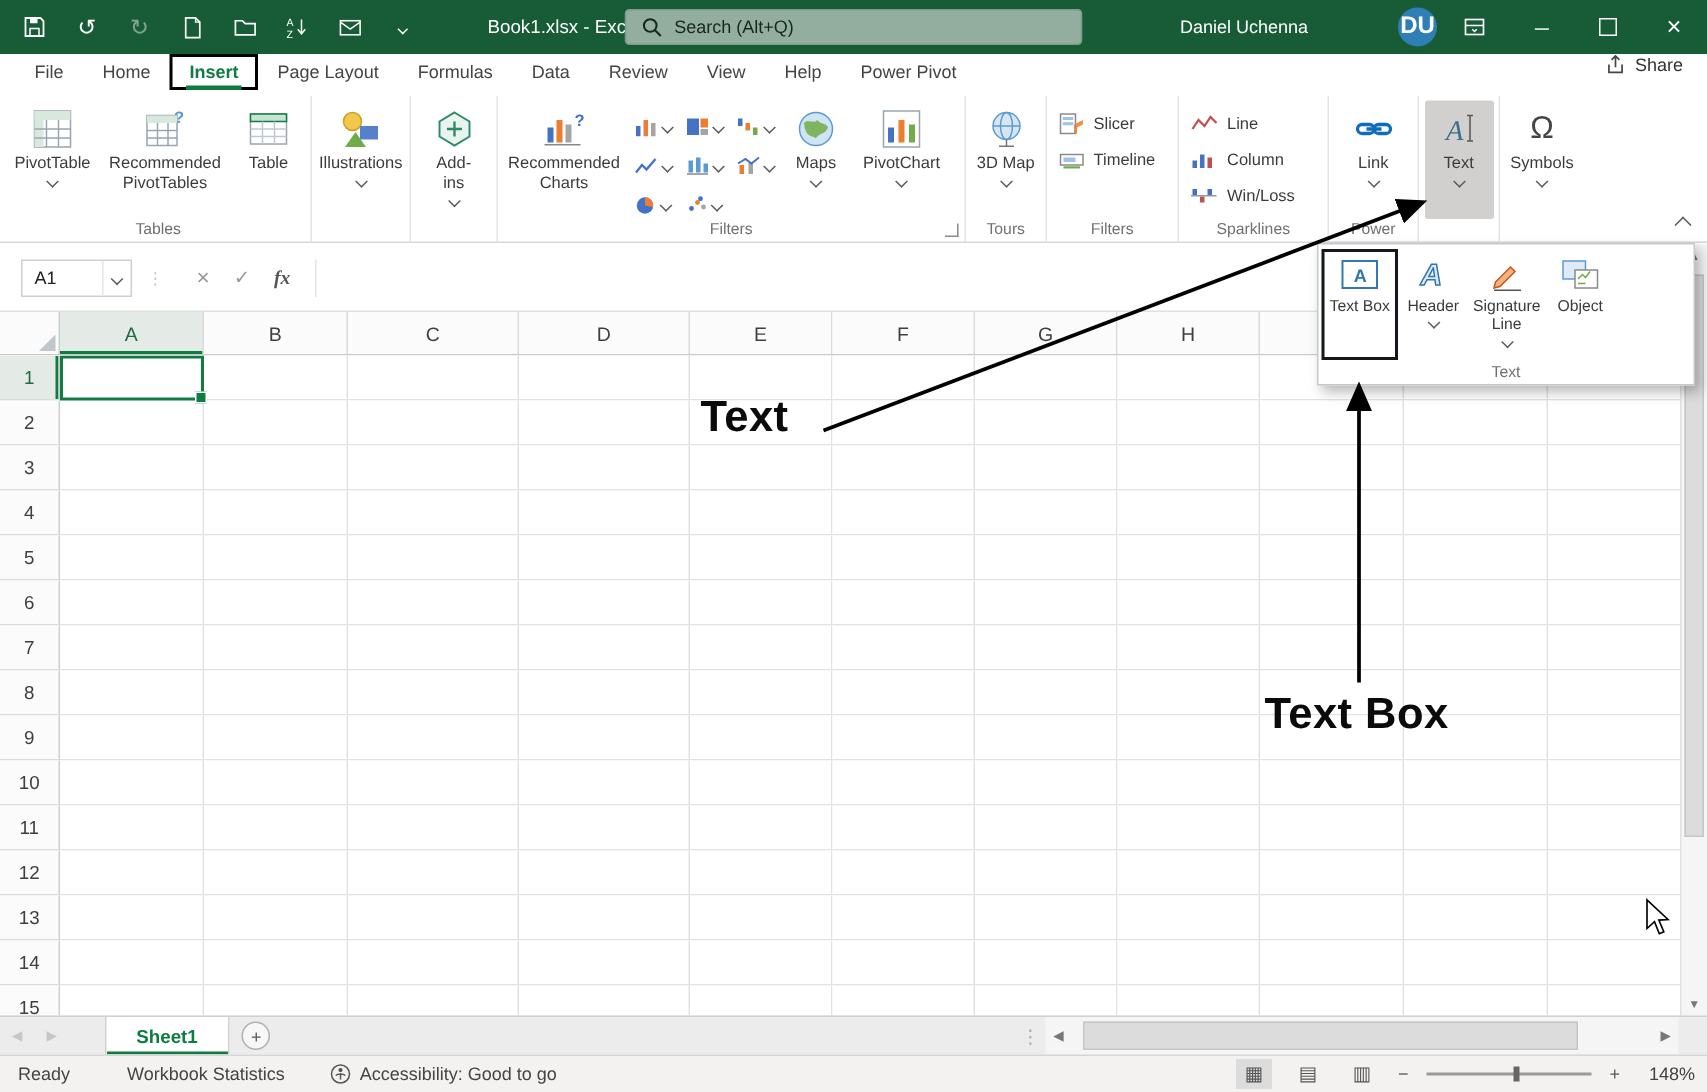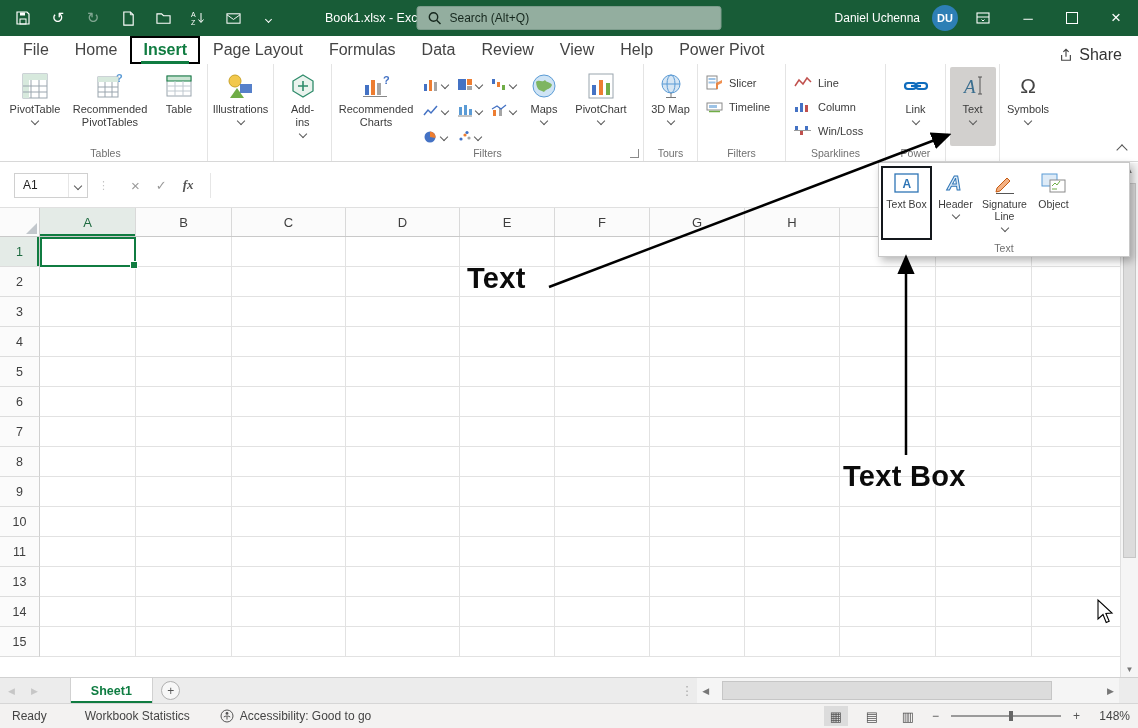--- a/index.html
+++ b/index.html
@@ -21,26 +21,26 @@
 
   
   .titlebar{position:absolute;top:0;left:0;right:0;height:36px;background:#185C37;display:flex;align-items:center;color:#fff;}
   .qat{display:flex;align-items:center;gap:17px;padding-left:14px;}
   .tbi{width:18px;height:18px;display:flex;align-items:center;justify-content:center;font-size:15px;color:#fff;}
   .qat .cdn{border-color:#fff;width:4px;height:4px;}
   .doc-title{margin-left:48px;font-size:12.5px;white-space:nowrap;}
   .search{position:absolute;left:50%;transform:translateX(-50%);top:6px;width:305px;height:24px;background:#93AE9F;border:1px solid #7D9C8C;border-radius:3px;display:flex;align-items:center;gap:8px;padding-left:10px;color:#16281E;font-size:12px;box-sizing:border-box;}
   .tb-right{margin-left:auto;display:flex;align-items:center;height:100%;}
   .uname{font-size:12px;margin-right:12px;}
-  .avatar{width:26px;height:26px;border-radius:50%;background:#2D7FB5;color:#fff;font-size:11px;font-weight:bold;display:flex;align-items:center;justify-content:center;margin-right:16px;}
+  .avatar{width:26px;height:26px;border-radius:50%;background:#2D7FB5;color:#fff;font-size:16px;font-weight:bold;display:flex;align-items:center;justify-content:center;margin-right:16px;margin-left:48px;}
   .winbtn{width:44px;height:36px;display:flex;align-items:center;justify-content:center;font-size:13px;}
   .maxbox{width:10px;height:10px;border:1px solid #fff;display:inline-block;}
 
   
-  .tabrow{position:absolute;top:36px;left:0;right:0;height:28px;background:#fff;display:flex;align-items:flex-end;font-size:16px;color:#444;padding-left:10px;}
+  .tabrow{position:absolute;top:36px;left:0;right:0;height:28px;background:#fff;display:flex;align-items:flex-start;font-size:12px;color:#444;padding-left:10px;}
   .rtab{padding:5px 13px;position:relative;white-space:nowrap;}
   .rtab.active{color:#107C41;font-weight:bold;}
   .rtab.active::after{content:"";position:absolute;left:11px;right:11px;bottom:0;height:3px;background:#107C41;}
   .rtab.annotated{outline:2.5px solid #000;outline-offset:-2px;}
   .share{position:absolute;right:16px;display:flex;align-items:center;gap:6px;color:#333;}
 
   
   .ribbon{position:absolute;top:64px;left:0;right:0;height:98px;background:#fff;border-bottom:1px solid #D8D8D8;display:flex;align-items:stretch;padding-left:4px;box-sizing:border-box;}
   .rgroup{position:relative;border-right:1px solid #E4E4E4;padding:3px 2px 15px 2px;display:flex;align-items:flex-start;box-sizing:border-box;flex:none;}
   .glabel{position:absolute;bottom:2px;left:0;right:0;text-align:center;font-size:10.5px;color:#707070;white-space:nowrap;}
@@ -681,20 +681,34 @@
         <div class="gcell" style="width: 114px;"></div>
         <div class="gcell" style="width: 95px;"></div>
         <div class="gcell" style="width: 95px;"></div>
         <div class="gcell" style="width: 95px;"></div>
         <div class="gcell" style="width: 95px;"></div>
         <div class="gcell" style="width: 96px;"></div>
         <div class="gcell" style="width: 96px;"></div>
         <div class="gcell" style="width: 96px;"></div>
       </div>
       <div class="grow">
+        <div class="rowh">12</div>
+        <div class="gcell" style="width: 96px;"></div>
+        <div class="gcell" style="width: 96px;"></div>
+        <div class="gcell" style="width: 114px;"></div>
+        <div class="gcell" style="width: 114px;"></div>
+        <div class="gcell" style="width: 95px;"></div>
+        <div class="gcell" style="width: 95px;"></div>
+        <div class="gcell" style="width: 95px;"></div>
+        <div class="gcell" style="width: 95px;"></div>
+        <div class="gcell" style="width: 96px;"></div>
+        <div class="gcell" style="width: 96px;"></div>
+        <div class="gcell" style="width: 96px;"></div>
+      </div>
+      <div class="grow">
         <div class="rowh">13</div>
         <div class="gcell" style="width: 96px;"></div>
         <div class="gcell" style="width: 96px;"></div>
         <div class="gcell" style="width: 114px;"></div>
         <div class="gcell" style="width: 114px;"></div>
         <div class="gcell" style="width: 95px;"></div>
         <div class="gcell" style="width: 95px;"></div>
         <div class="gcell" style="width: 95px;"></div>
         <div class="gcell" style="width: 95px;"></div>
         <div class="gcell" style="width: 96px;"></div>

